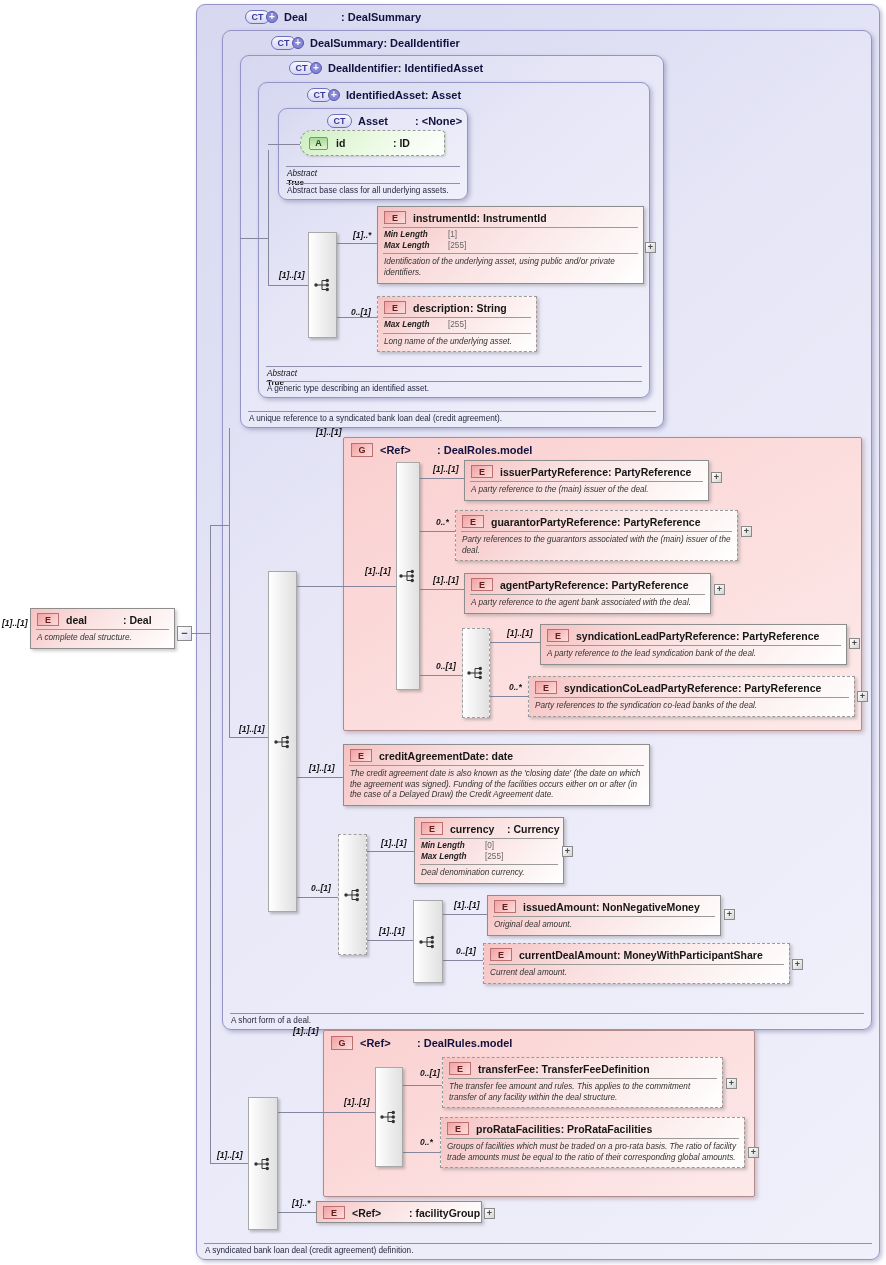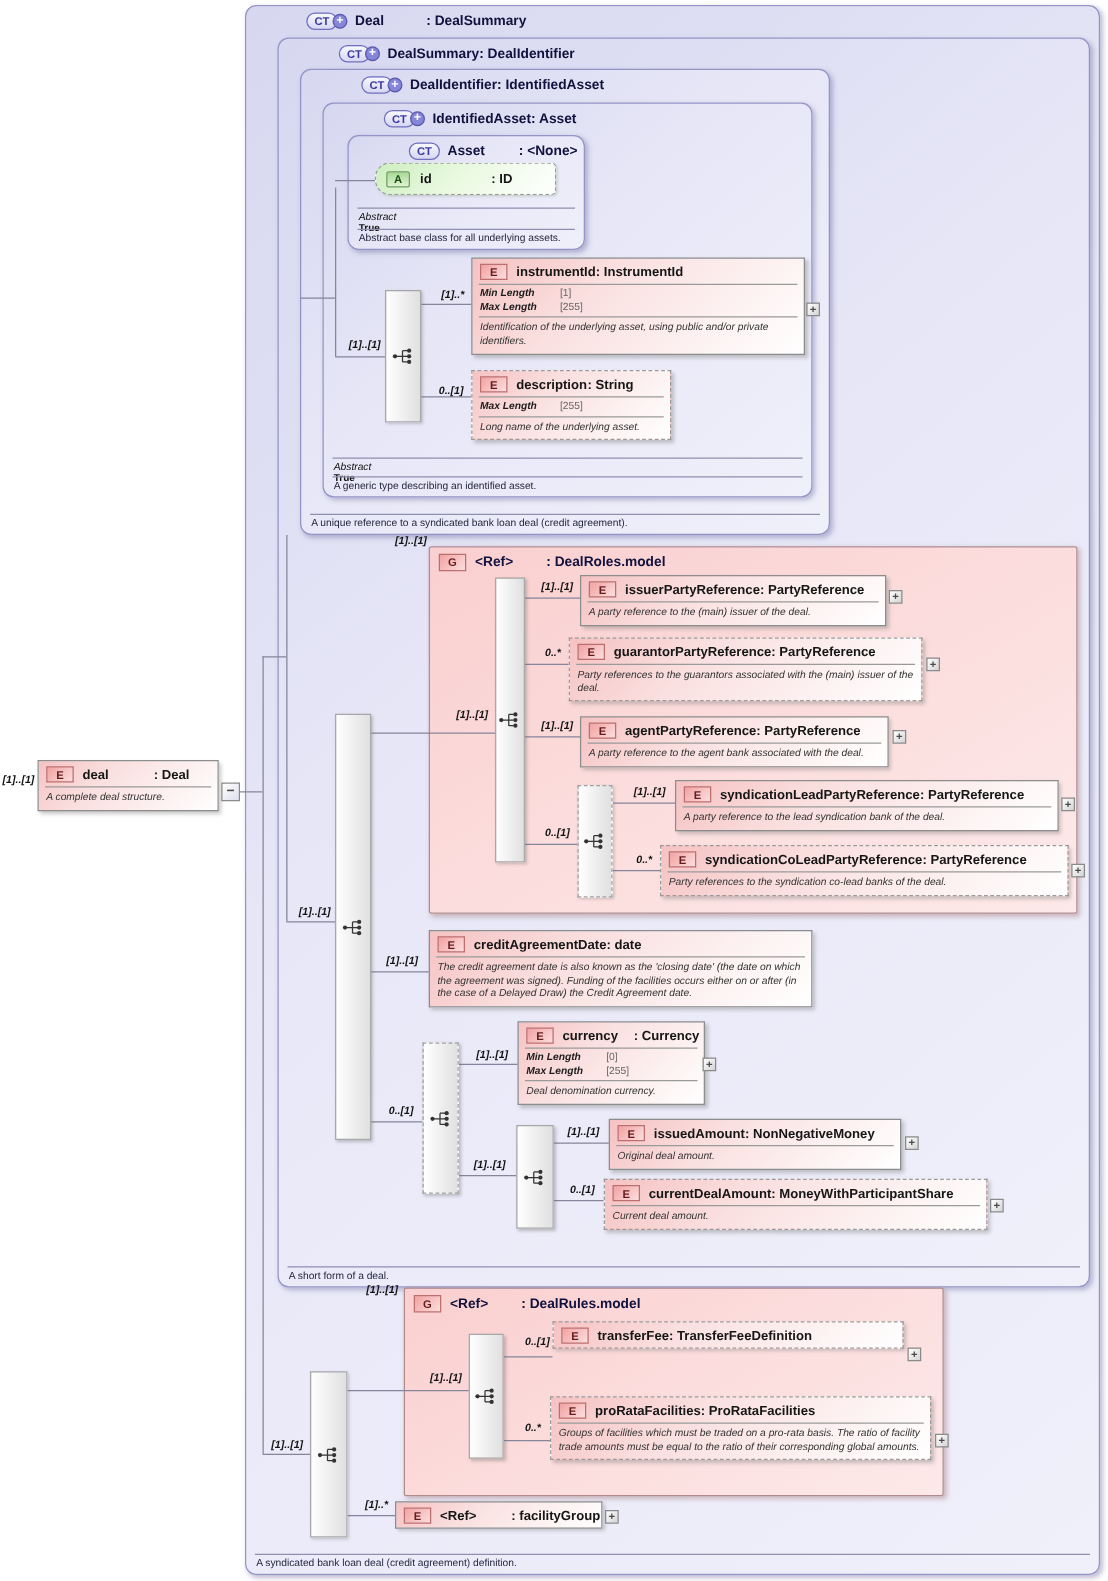--- a/index.html
+++ b/index.html
@@ -406,20 +406,21 @@
       </div>
     <div class="edesc">Current deal amount.</div>
   </div>
 
   <div class="ebox dashed" style="left:442px;top:1057px;width:281px;">
     <div class="trow">
         <span class="e-icon">E</span>
         <span class="t-nm">transferFee</span>
         <span class="t-tp">: TransferFeeDefinition</span>
       </div>
+    <div class="edesc">The transfer fee amount and rules. This applies to the commitment transfer of any facility within the deal structure.</div>
   </div>
 
   <div class="ebox dashed" style="left:440px;top:1117px;width:305px;">
     <div class="trow">
         <span class="e-icon">E</span>
         <span class="t-nm">proRataFacilities</span>
         <span class="t-tp">: ProRataFacilities</span>
       </div>
     <div class="edesc">Groups of facilities which must be traded on a pro-rata basis. The ratio of facility trade amounts must be equal to the ratio of their corresponding global amounts.</div>
   </div>

